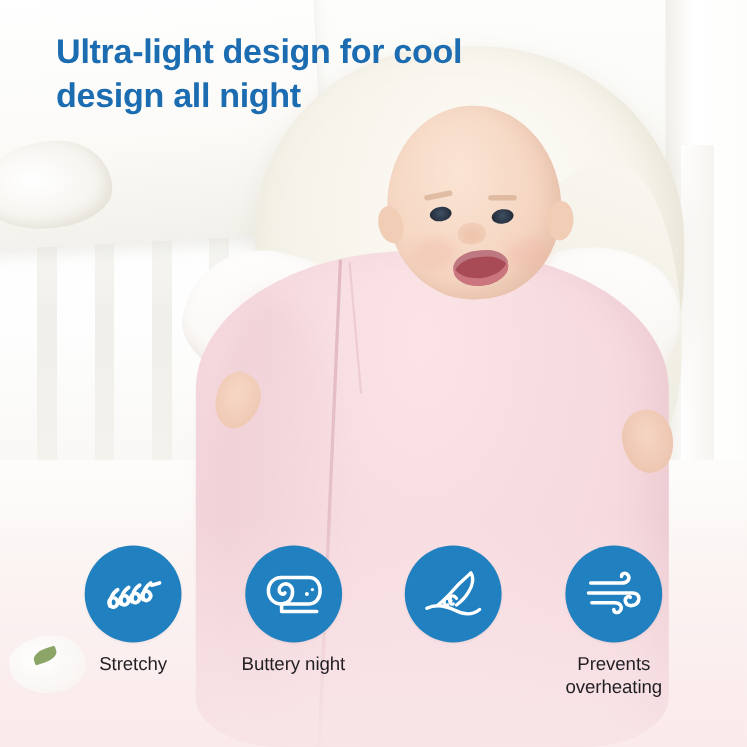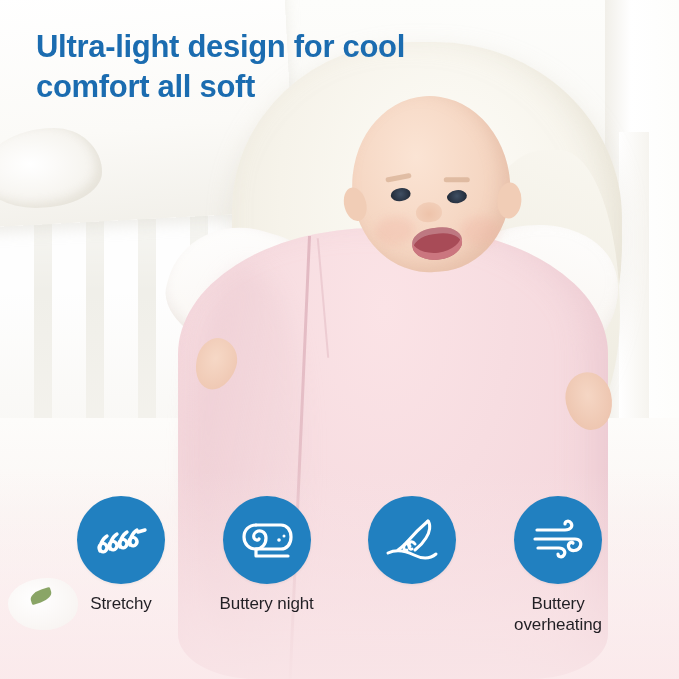--- a/index.html
+++ b/index.html
@@ -178,21 +178,21 @@
   }
   .leaf-fold{
     position:absolute; left:8px; top:578px; width:70px; height:52px;
     background:radial-gradient(ellipse at 40% 40%,#ffffff,#f6f1ee);
     border-radius:58% 42% 50% 50%/50% 50% 48% 52%;
     filter:blur(.4px);
   }
 
   
   .headline{
-    position:absolute; left:36px; top:27px; width:520px;
+    position:absolute; left:51px; top:27px; width:520px;
     font-size:31px; line-height:40px;
     font-weight:700; letter-spacing:-.3px;
     color:#1b6cb0;
   }
   .headline .l2{ display:block; }
 
   
   .features{
     position:absolute; left:0; top:496px; width:679px; height:175px;
     display:flex; justify-content:space-between;
@@ -253,21 +253,21 @@
     <div class="mouth"></div>
   </div>
 
   <div class="sheet-pink"></div>
   <div class="leaf-fold"></div>
   <div class="leaf"></div>
 </div>
 
 <div class="headline">
   <span class="l1">Ultra-light design for cool</span>
-  <span class="l2">comfort all soft</span>
+  <span class="l2">design all night</span>
 </div>
 
 <div class="features">
 
   <div class="feature">
     <div class="badge">
       <span>
         <svg width="56" height="44" viewBox="0 0 56 44" fill="none" stroke="#ffffff" stroke-width="3.4" stroke-linecap="round">
           <path d="M7 33 C4 27 10 23 13 27 C16 31 11 36 8 33 C5 30 9 21 14 18"></path>
           <path d="M17 31 C14 25 20 21 23 25 C26 29 21 34 18 31 C15 28 19 19 24 16"></path>
@@ -315,18 +315,18 @@
       <span>
         <svg width="54" height="46" viewBox="0 0 54 46" fill="none" stroke="#ffffff" stroke-width="3.2" stroke-linecap="round" stroke-linejoin="round">
           <path d="M6 13 H34 C40 13 42 9 40 6 C38 3 34 4 34 7"></path>
           <path d="M4 22 H44 C49 22 51 26 49 30"></path>
           <path d="M49 30 C47 34 40 35 38 31 C36 27 40 24 42 26"></path>
           <path d="M7 31 H28 C33 31 35 35 33 38 C31 41 27 40 27 37"></path>
         </svg>
       </span>
     </div>
     <div class="feat-label">
-      <span>Buttery</span><br>
+      <span>Prevents</span><br>
       <span>overheating</span>
     </div>
   </div>
 
 </div>
 
 </body></html>

